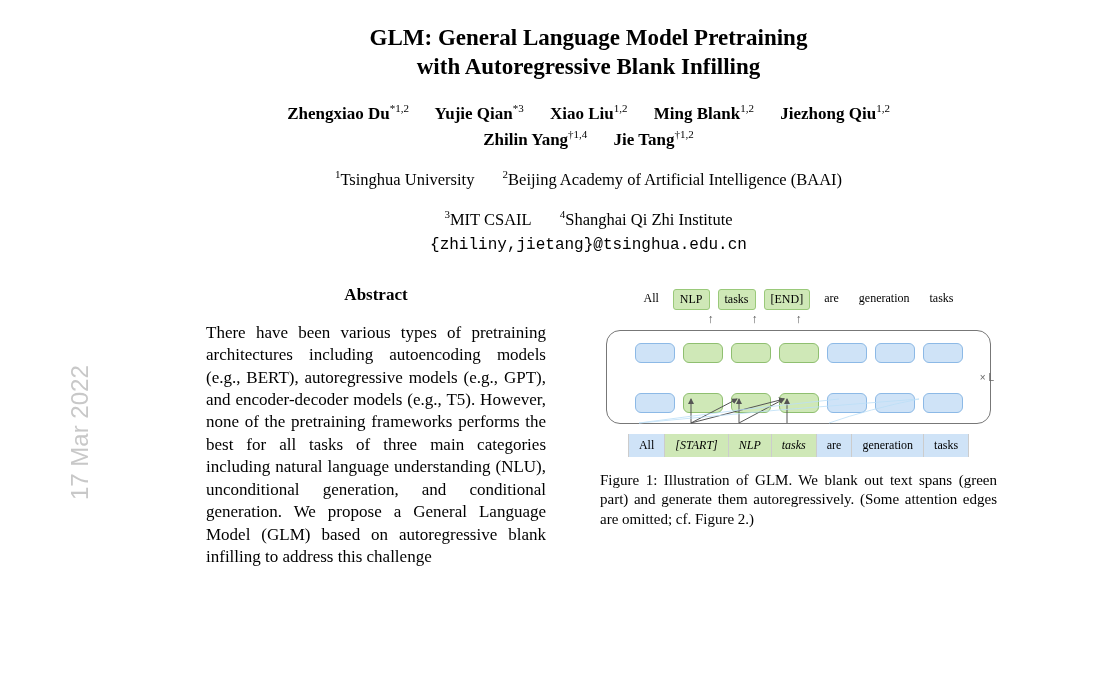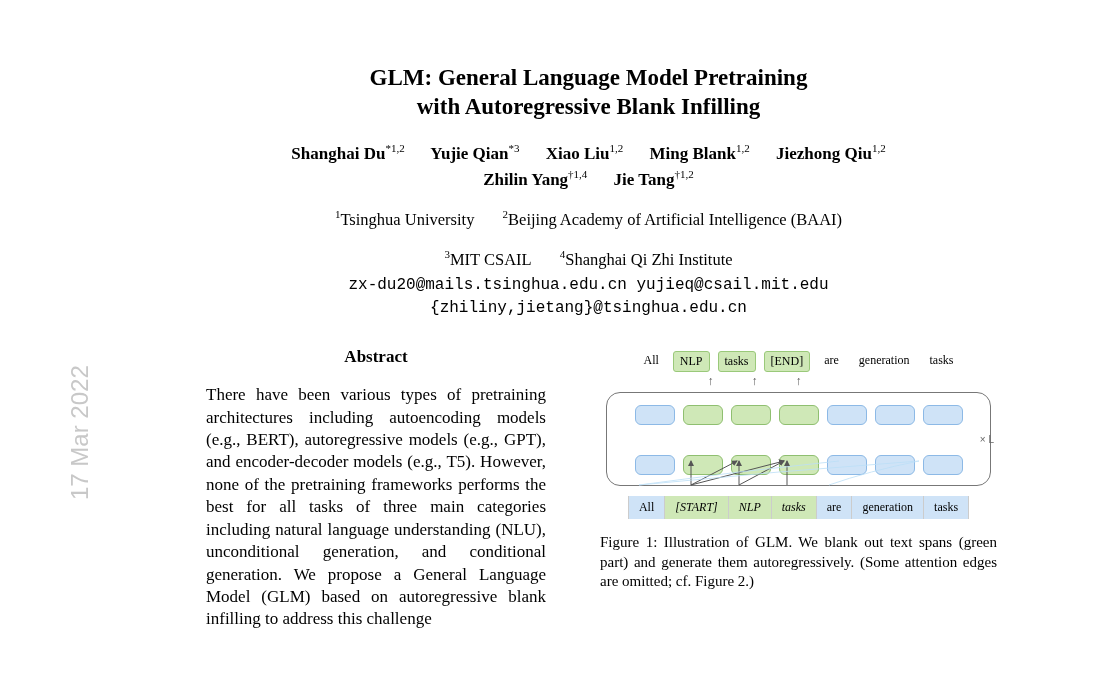--- a/index.html
+++ b/index.html
@@ -7,21 +7,21 @@
     padding: 0;
     font-family: "Times New Roman", Times, serif;
     background: #fff;
     width: 1097px;
     height: 677px;
     overflow: hidden;
     position: relative;
     color: #000;
   }
   .page {
-    padding: 64px 100px 0 180px;
+    padding: 24px 100px 0 180px;
   }
   .title-block { text-align: center; }
   .title {
     font-size: 23px;
     font-weight: bold;
     line-height: 1.25;
     margin-bottom: 18px;
   }
   .authors {
     font-size: 17px;
@@ -137,42 +137,41 @@
 
 <div class="page">
 
   <div class="title-block">
     <div class="title">
       <span>GLM: General Language Model Pretraining</span><br>
       <span>with Autoregressive Blank Infilling</span>
     </div>
 
     <div class="authors">
-      <span>Shanghai Du</span><sup>*1,2</sup><span class="author-gap"></span>
+      <span>Zhengxiao Du</span><sup>*1,2</sup><span class="author-gap"></span>
       <span>Yujie Qian</span><sup>*3</sup><span class="author-gap"></span>
       <span>Xiao Liu</span><sup>1,2</sup><span class="author-gap"></span>
       <span>Ming Blank</span><sup>1,2</sup><span class="author-gap"></span>
       <span>Jiezhong Qiu</span><sup>1,2</sup>
     </div>
     <div class="authors">
       <span>Zhilin Yang</span><sup>†1,4</sup><span class="author-gap"></span>
       <span>Jie Tang</span><sup>†1,2</sup>
     </div>
 
     <div class="affil">
       <sup>1</sup><span>Tsinghua University</span><span class="affil-gap"></span>
       <sup>2</sup><span>Beijing Academy of Artificial Intelligence (BAAI)</span>
     </div>
     <div class="affil">
       <sup>3</sup><span>MIT CSAIL</span><span class="affil-gap"></span>
       <sup>4</sup><span>Shanghai Qi Zhi Institute</span>
     </div>
 
     <div class="emails">
-      <div>zx-du20@mails.tsinghua.edu.cn  yujieq@csail.mit.edu</div>
       <div>{zhiliny,jietang}@tsinghua.edu.cn</div>
     </div>
   </div>
 
   <div class="columns">
     <div class="col-left">
       <div class="abs-head">Abstract</div>
       <div class="abs-body">There have been various types of pretraining architectures including autoencoding models (e.g., BERT), autoregressive models (e.g., GPT), and encoder-decoder models (e.g., T5). However, none of the pretraining frameworks performs the best for all tasks of three main categories including natural language understanding (NLU), unconditional generation, and conditional generation. We propose a General Language Model (GLM) based on autoregressive blank infilling to address this challenge</div>
     </div>
 

